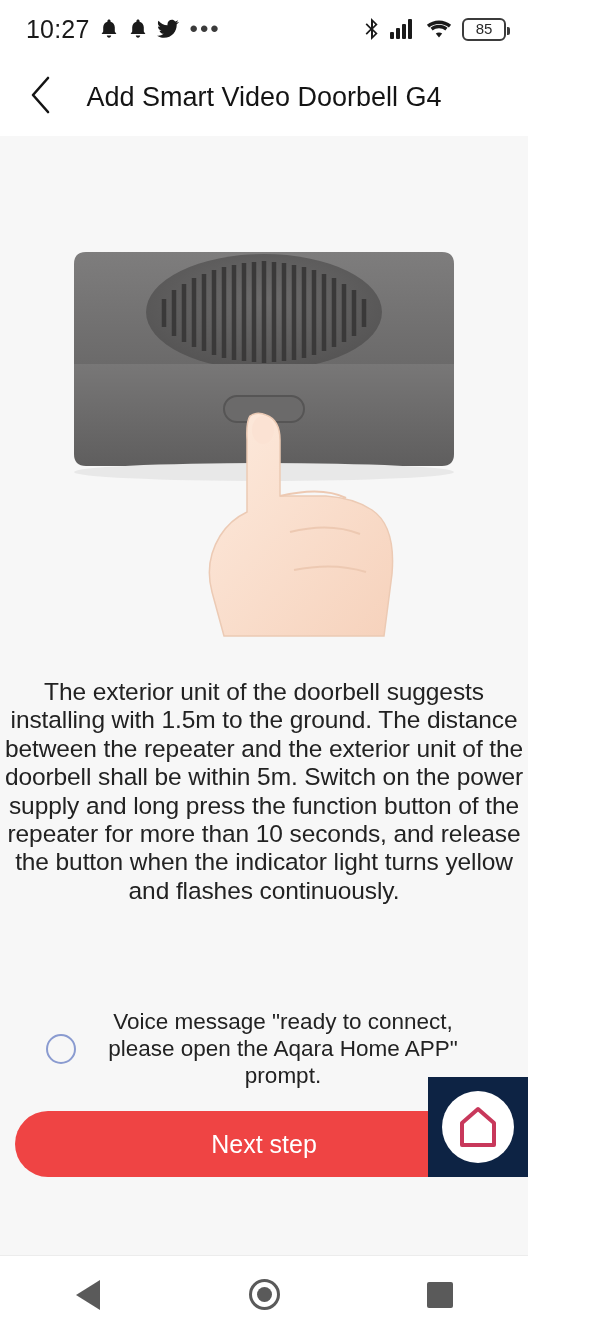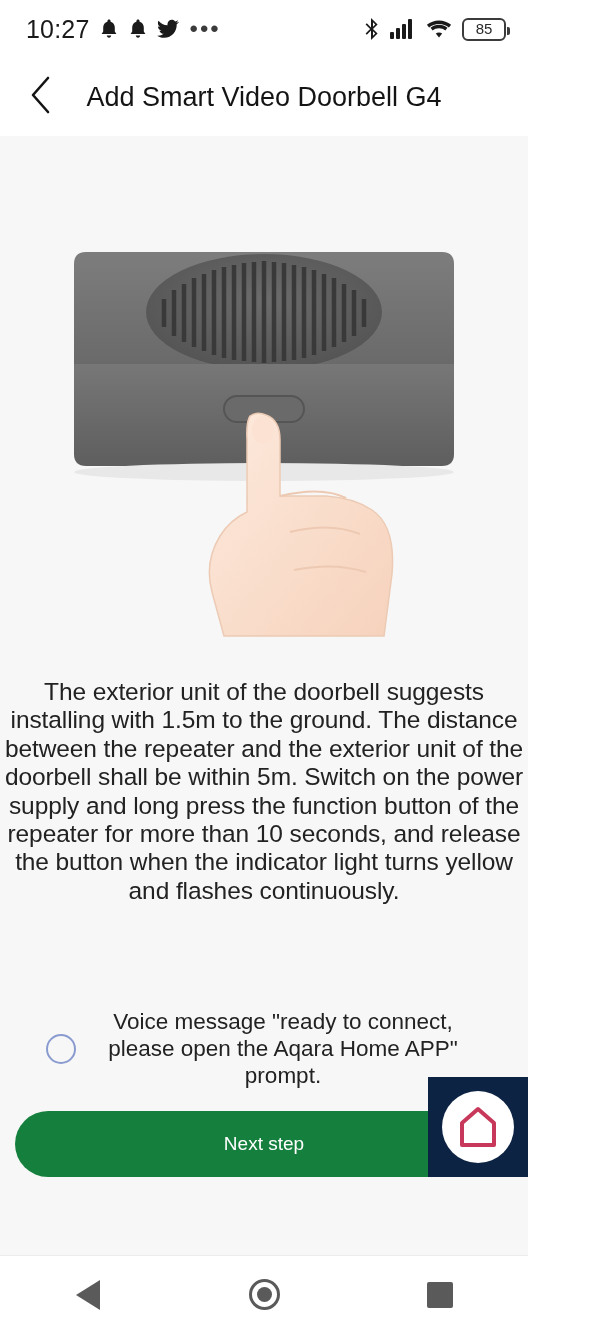--- a/index.html
+++ b/index.html
@@ -166,23 +166,23 @@
     text-align: center;
     font-size: 22.5px;
     line-height: 1.2;
     color: #222222;
     padding-right: 14px;
   }
   .next-btn {
     width: 498px;
     height: 66px;
     border-radius: 33px;
-    background: #15803d;
+    background: #ef4444;
     color: #ffffff;
-    font-size: 19px;
+    font-size: 25px;
     display: flex;
     align-items: center;
     justify-content: center;
     border: none;
     cursor: pointer;
     font-family: "Liberation Sans", sans-serif;
   }
 
   
   .app-badge {

